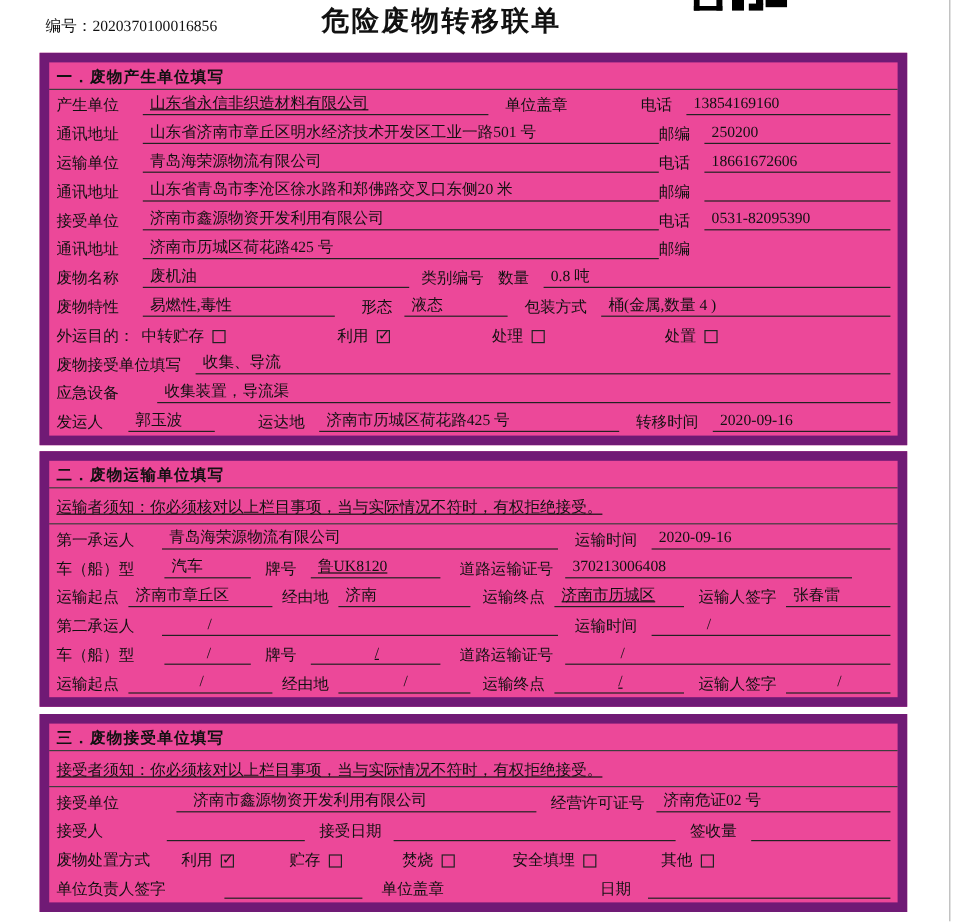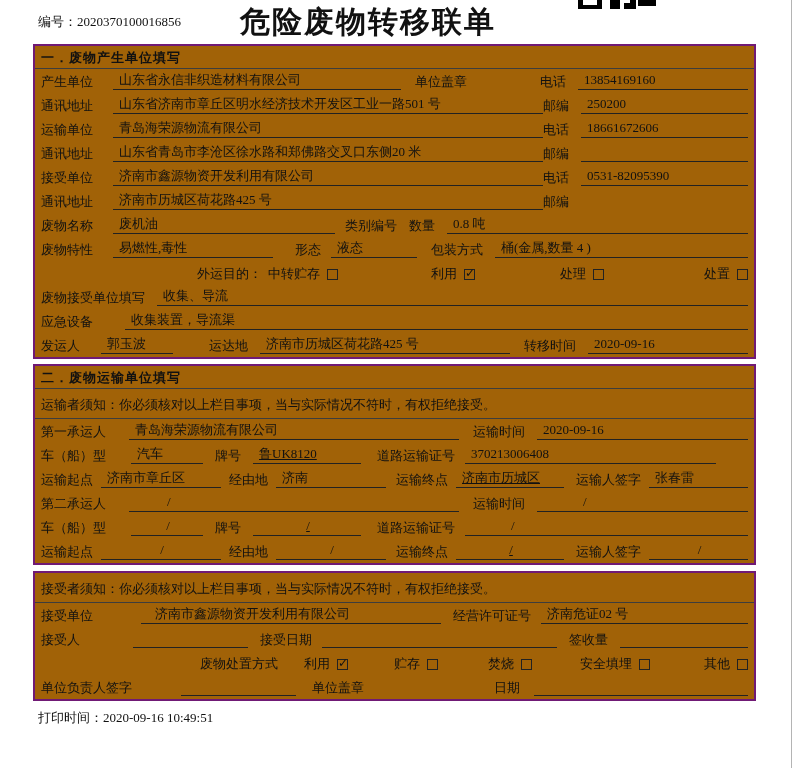--- a/index.html
+++ b/index.html
@@ -2,49 +2,49 @@
 <html><head>
 <meta charset="utf-8">
 <style>
   * { box-sizing: border-box; margin: 0; padding: 0; }
   html,body { width: 796px; height: 768px; background: #ffffff; }
   body { font-family: "Liberation Serif", "DejaVu Serif", serif; font-size: 13px; color: #111; position: relative; overflow: hidden; }
   .page-edge { position: absolute; top: 0; bottom: 0; left: 791px; width: 1px; background: #b4b4b4; }
 
   .hdr { position: relative; height: 40px; }
   .serial { position: absolute; left: 38px; top: 13px; white-space: nowrap; }
-  .doc-title { position: absolute; left: 0; right: 60px; top: 2px; text-align: center; font-size: 30px; font-weight: bold; letter-spacing: 2px; }
+  .doc-title { position: absolute; left: 0; right: 60px; top: 2px; text-align: center; font-size: 23px; font-weight: bold; letter-spacing: 2px; }
   .qr { position: absolute; left: 578px; top: 0; }
 
-  .sec { width: 723px; margin-left: 33px; border: 2px solid #701a75; background: #a16207; }
+  .sec { width: 723px; margin-left: 33px; border: 8px solid #701a75; background: #ec4899; }
   .sec1 { margin-top: 4px; }
   .sec2 { margin-top: 5px; }
   .sec3 { margin-top: 6px; }
   .sec-title { font-weight: bold; font-size: 13px; line-height: 17px; padding: 3px 6px 2px 6px; border-bottom: 1px solid #3d3d3d; letter-spacing: 1px; }
-  .note-row { height: 30px; padding: 7px 12px 0 6px; border-bottom: 1px solid #3d3d3d; white-space: nowrap; }
-
-  .r { display: flex; align-items: flex-end; height: 24px; padding: 0 6px 3px 6px; justify-content: flex-end; }
+  .note-row { height: 30px; padding: 7px 12px 0 6px; border-bottom: 1px solid #3d3d3d; white-space: nowrap; text-decoration: underline; }
+
+  .r { display: flex; align-items: flex-end; height: 24px; padding: 0 6px 3px 6px; }
   .l { flex: 0 0 auto; white-space: nowrap; line-height: 16px; }
   .v { border-bottom: 1px solid #222; padding: 0 4px 1px 6px; white-space: nowrap; overflow: hidden; line-height: 16px; flex: 0 0 auto; }
   .vf { flex: 1 1 auto; }
   .grp-right { margin-left: auto; width: 208px; display: flex; align-items: flex-end; }
   .grp-right .l { margin-right: 12px; }
   .grp-right .v { flex: 1 1 auto; }
   .center { text-align: center; }
   .indent { padding-left: 38px; }
   .indent2 { padding-left: 46px; }
 
   .opt { display: flex; align-items: center; line-height: 16px; }
   .cb { display: inline-block; width: 11px; height: 11px; border: 1px solid #222; margin-left: 7px; position: relative; flex: 0 0 auto; }
   .cb.checked::after { content: "✓"; position: absolute; left: 0px; top: -5px; font-size: 12px; font-family: "DejaVu Sans", sans-serif; color: #111; }
 
   
   .w72 { width: 72px; } .w60 { width: 60px; } .w56 { width: 56px; } .w88 { width: 88px; }
   .w90 { width: 90px; } .w96 { width: 96px; } .w100 { width: 100px; } .w110 { width: 110px; }
-  .vw288 { width: 288px; } .vw430 { width: 430px; } .vw222 { width: 222px; } .vw152 { width: 152px; }
+  .vw288 { width: 288px; text-decoration: underline; } .vw430 { width: 430px; } .vw222 { width: 222px; } .vw152 { width: 152px; }
   .vw160 { width: 160px; } .vw86 { width: 86px; } .vw66 { width: 72px; } .vw250 { width: 250px; }
   .vw330 { width: 330px; } .vw72 { width: 72px; } .vw108 { width: 108px; text-decoration: underline; } .vw120 { width: 120px; }
   .vw110 { width: 110px; } .vw115 { width: 115px; } .vw235 { width: 235px; } .vw300 { width: 300px; }
 
   .footer { margin: 8px 0 0 38px; white-space: nowrap; }
 </style>
 </head>
 <body>
 
 <div class="page-edge"></div>
@@ -231,20 +231,21 @@
     <span class="l" style="margin-left:8px">经由地</span>
     <span class="v vw110 center" style="margin-left:8px">/</span>
     <span class="l" style="margin-left:10px">运输终点</span>
     <span class="v vw108 center" style="margin-left:8px">/</span>
     <span class="l" style="margin-left:12px">运输人签字</span>
     <span class="v vf center" style="margin-left:8px">/</span>
   </div>
 </div>
 
 <div class="sec sec3">
+  <div class="sec-title">三．废物接受单位填写</div>
   <div class="note-row">接受者须知：你必须核对以上栏目事项，当与实际情况不符时，有权拒绝接受。</div>
 
   <div class="r">
     <span class="l w72">接受单位</span>
     <span class="v vw300" style="margin-left:28px;padding-left:14px">济南市鑫源物资开发利用有限公司</span>
     <span class="l" style="margin-left:12px">经营许可证号</span>
     <span class="v vf" style="margin-left:10px">济南危证02 号</span>
   </div>
 
   <div class="r">

